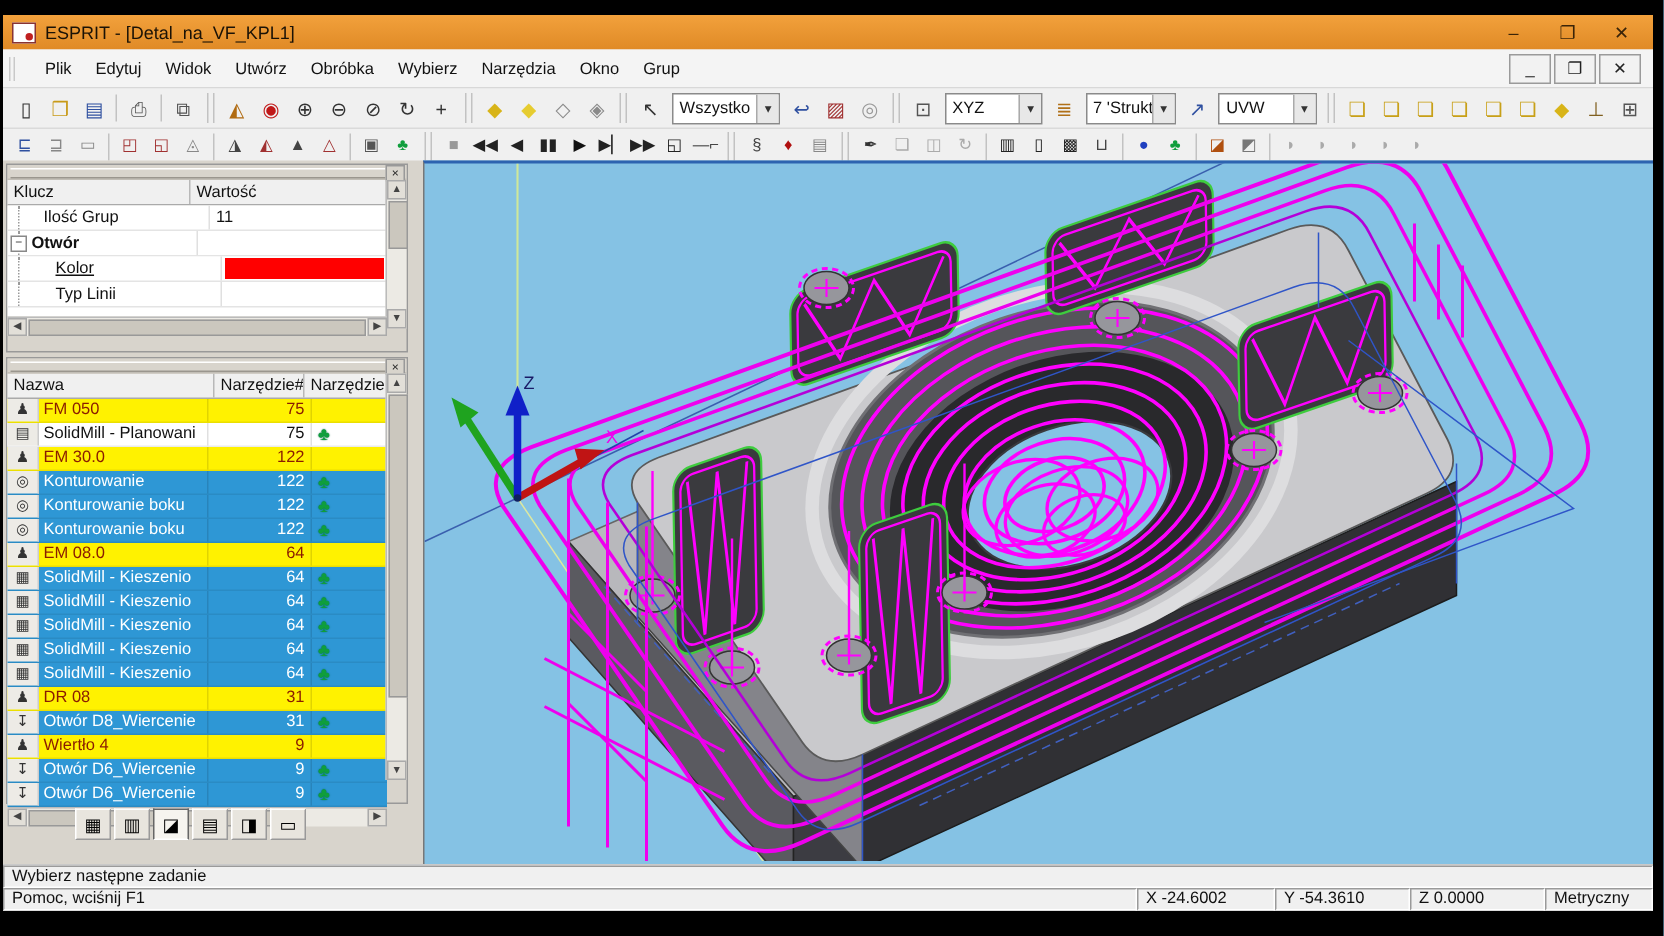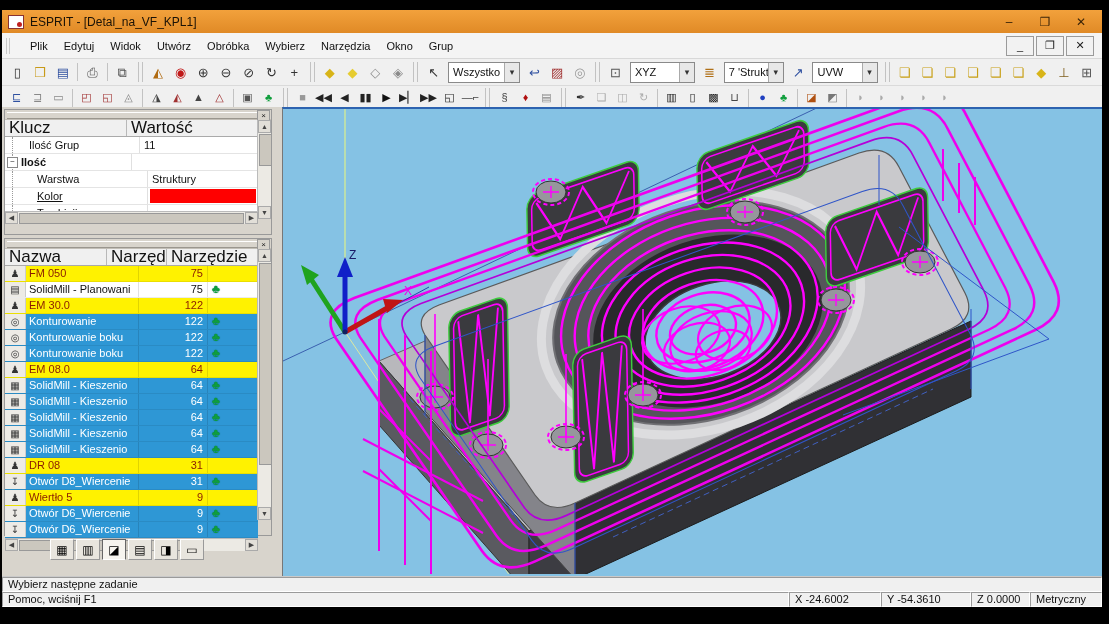--- a/index.html
+++ b/index.html
@@ -35,21 +35,21 @@
   
   #main{position:absolute;top:97px;left:0;width:1100px;height:469px;background:#D8D4CC;display:flex}
   #leftcol{width:280px;height:100%;position:relative}
   #viewport{width:820px;height:100%;border-top:2px solid #2D63B0;border-left:1px solid #777;box-sizing:border-box;background:#85C2E4}
   
   .panel{position:absolute;left:2px;width:266px;background:#D8D4CC;border:1px solid #999}
   .pstrip{height:9px;background:#D8D4CC;position:relative;border-bottom:1px solid #c2beb6}
   .pstrip .grooves{position:absolute;left:2px;top:2px;right:14px;height:5px;border-top:1px solid #fff;border-bottom:1px solid #9a968e}
   .pclose{position:absolute;right:1px;top:0px;width:11px;height:9px;font-size:8px;line-height:9px;text-align:center;color:#222;background:#D8D4CC;border:1px solid #999}
   .gridhead{display:flex;background:#F0F0F0;border-bottom:1px solid #aaa;height:16px;line-height:16px}
-  .gh{border-right:1px solid #b8b8b8;padding:0 4px;box-sizing:border-box;font-size:17px;white-space:nowrap;overflow:hidden}
+  .gh{border-right:1px solid #b8b8b8;padding:0 4px;box-sizing:border-box;font-size:11px;white-space:nowrap;overflow:hidden}
   
   .prow{display:flex;height:16px;line-height:16px;background:#fff;border-bottom:1px solid #E4E4E4}
   .ptree{width:14px;position:relative}
   .ptree .vline{position:absolute;left:7px;top:0;bottom:0;border-left:1px dotted #9a9a9a}
   .minusbox{position:absolute;left:2px;top:3px;width:9px;height:9px;border:1px solid #888;background:#fff;font-size:8px;line-height:7px;text-align:center;color:#333}
   .plabel{width:108px;padding:0 2px;white-space:nowrap;overflow:hidden;border-right:1px solid #E0E0E0}
   .pvalue{flex:1;padding:0 4px;white-space:nowrap;overflow:hidden;position:relative}
   .swatch{position:absolute;inset:1px 2px 1px 2px}
   
   .vsb{position:absolute;width:13px;background:#ECEAE4;border-left:1px solid #bbb}
@@ -391,29 +391,22 @@
                 <span class="vline"></span>
               </span>
               <span class="plabel" style="padding-left: 10px;">Ilość Grup</span>
               <span class="pvalue">11</span>
             </div>
             <div class="prow">
               <span class="ptree">
                 <span class="vline"></span>
                 <span class="minusbox">−</span>
               </span>
-              <span class="plabel" style="padding-left: 2px; font-weight: bold;">Ilość</span>
+              <span class="plabel" style="padding-left: 2px; font-weight: bold;">Otwór</span>
               <span class="pvalue"></span>
-            </div>
-            <div class="prow">
-              <span class="ptree">
-                <span class="vline"></span>
-              </span>
-              <span class="plabel" style="padding-left: 18px;">Warstwa</span>
-              <span class="pvalue">Struktury</span>
             </div>
             <div class="prow">
               <span class="ptree">
                 <span class="vline"></span>
               </span>
               <span class="plabel" style="padding-left: 18px; text-decoration: underline;">Kolor</span>
               <span class="pvalue">
                 <span class="swatch" style="background: rgb(255, 0, 0);"></span>
               </span>
             </div>
@@ -436,21 +429,21 @@
           <span class="hthumb" style="left:14px;right:14px"></span>
         </div>
       </div>
 
       <div class="panel" style="top:131px;height:296px">
         <div class="pstrip">
           <span class="grooves"></span>
           <span class="pclose">×</span>
         </div>
         <div class="gridhead" style="margin-right:13px">
-          <span class="gh" style="width:102px">Nazwa</span>
+          <span class="gh" style="width:138px">Nazwa</span>
           <span class="gh" style="width:60px">Narzędzie#</span>
           <span class="gh" style="flex:1;border-right:none">Narzędzie</span>
         </div>
         <div id="opRows" style="margin-right:13px;background:#fff">
             <div class="oprow row-yellow">
               <span class="oic">♟</span>
               <span class="onm">FM 050</span>
               <span class="otl">75</span>
               <span class="ost"></span>
             </div>
@@ -527,21 +520,21 @@
               <span class="ost"></span>
             </div>
             <div class="oprow row-blue">
               <span class="oic">↧</span>
               <span class="onm">Otwór D8_Wiercenie</span>
               <span class="otl">31</span>
               <span class="ost"><span class="stockglyph">♣</span></span>
             </div>
             <div class="oprow row-yellow">
               <span class="oic">♟</span>
-              <span class="onm">Wiertło 5</span>
+              <span class="onm">Wiertło 4</span>
               <span class="otl">9</span>
               <span class="ost"></span>
             </div>
             <div class="oprow row-blue">
               <span class="oic">↧</span>
               <span class="onm">Otwór D6_Wiercenie</span>
               <span class="otl">9</span>
               <span class="ost"><span class="stockglyph">♣</span></span>
             </div>
             <div class="oprow row-blue">
@@ -769,17 +762,17 @@
   </div>
 
   <div id="status">
     <div class="srow">
       <span class="sbox smsg">Wybierz następne zadanie</span>
     </div>
     <div class="srow">
       <span class="sbox smsg">Pomoc, wciśnij F1</span>
       <span class="sbox" style="width:92px">X -24.6002</span>
       <span class="sbox" style="width:90px">Y -54.3610</span>
-      <span class="sbox" style="width:59px">Z 0.0000</span>
+      <span class="sbox" style="width:90px">Z 0.0000</span>
       <span class="sbox" style="width:72px">Metryczny</span>
     </div>
   </div>
 </div>
 
 </body></html>

